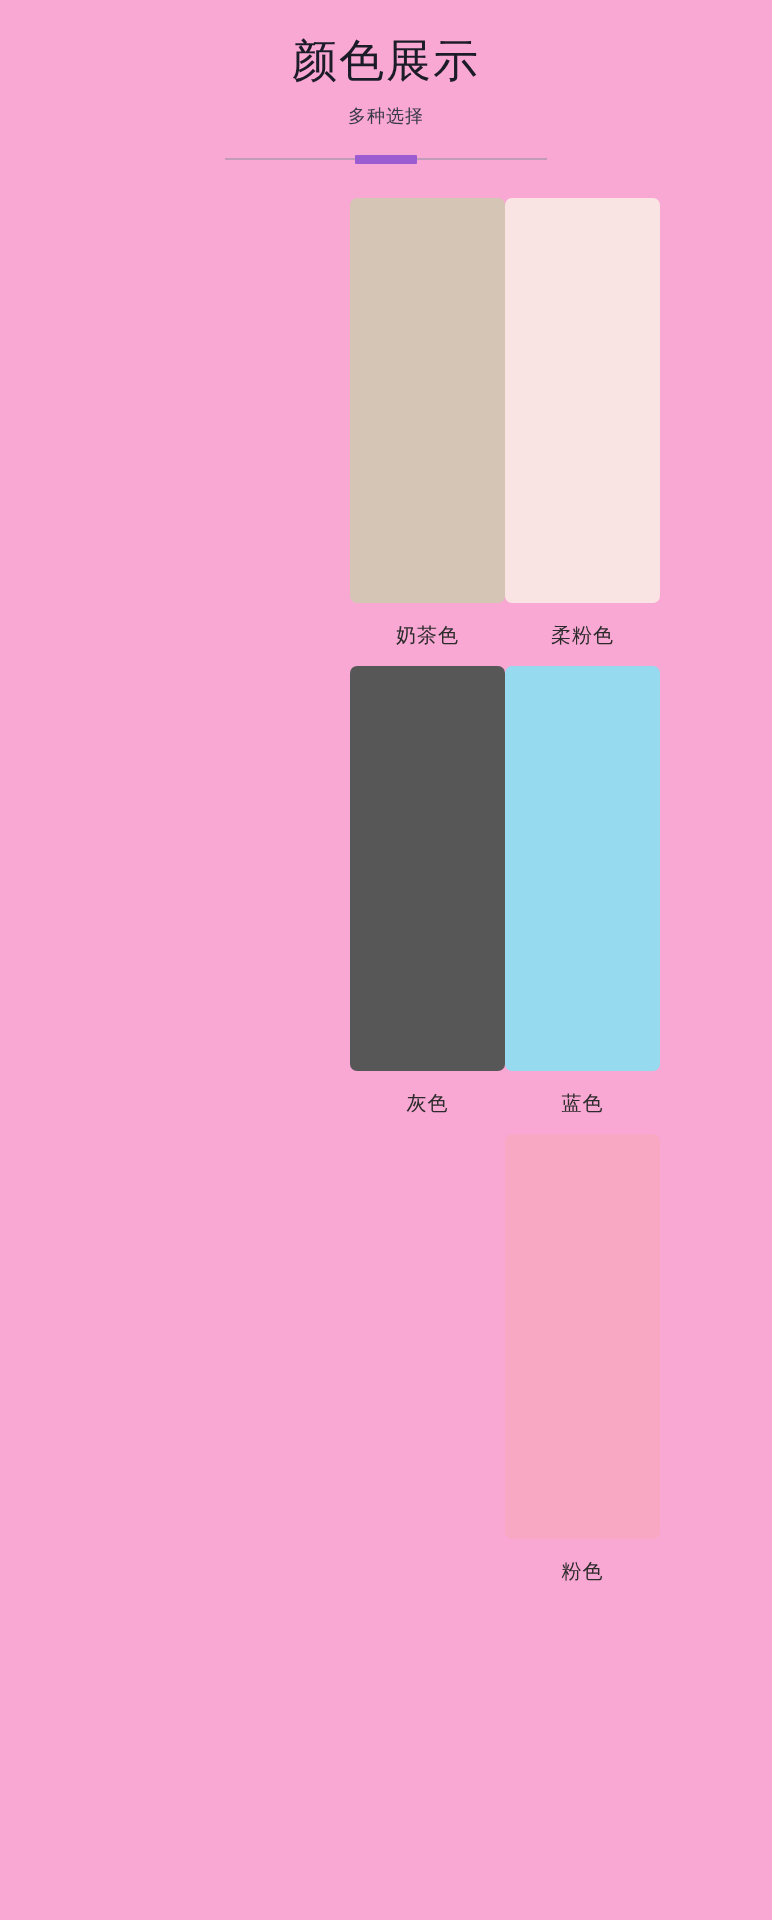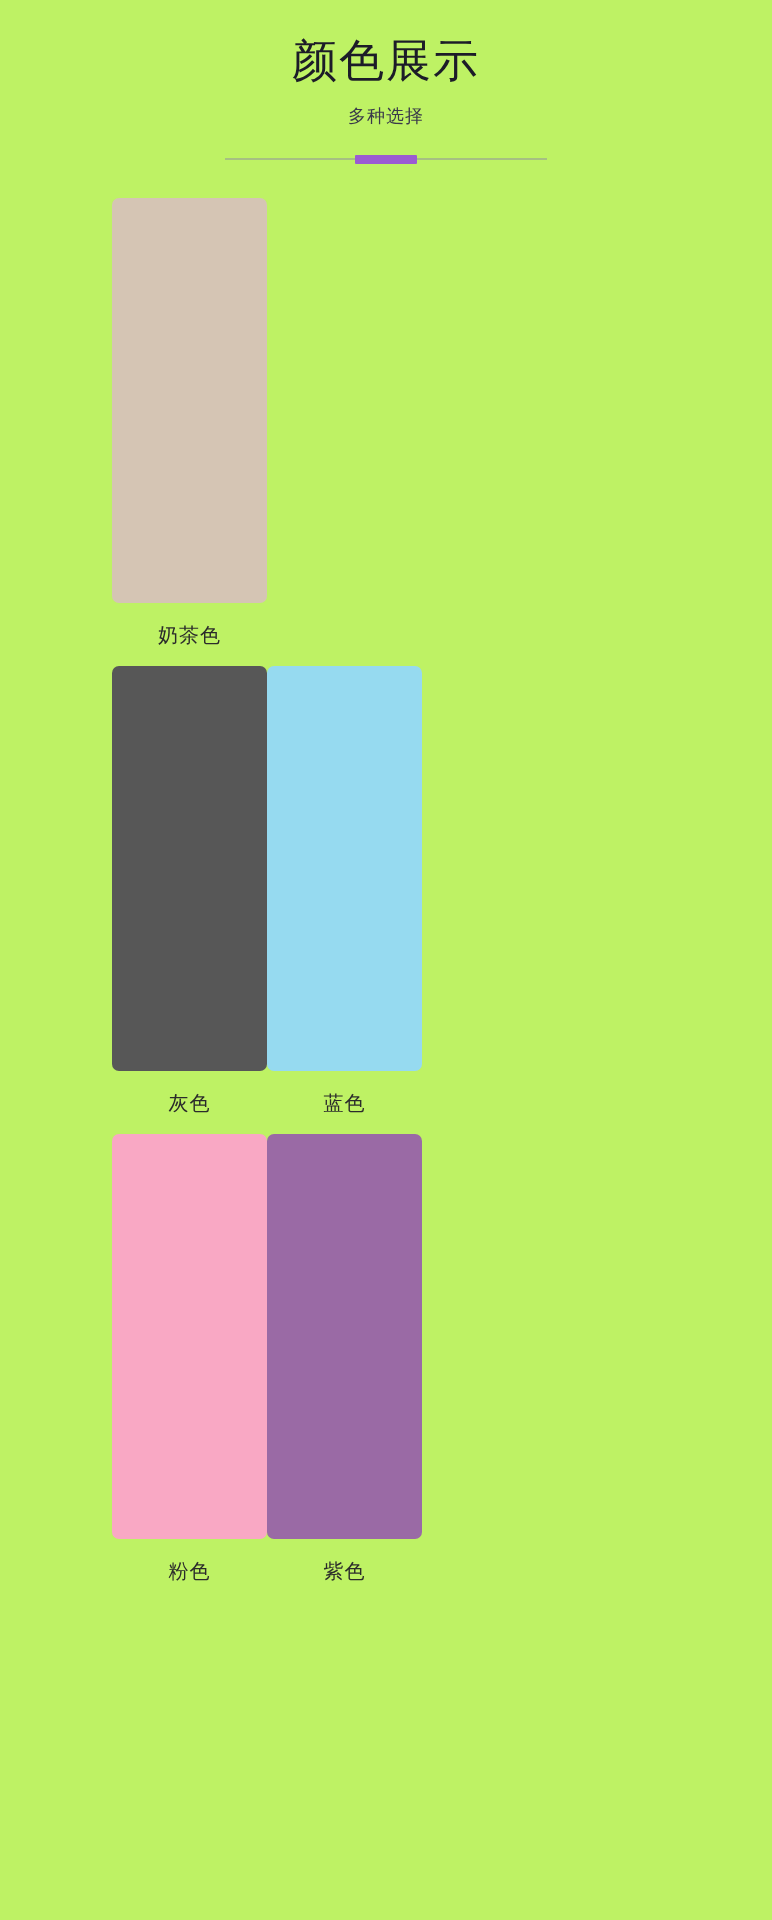--- a/index.html
+++ b/index.html
@@ -12,21 +12,21 @@
 
   body {
     font-family: "Liberation Sans", "DejaVu Sans", sans-serif;
     color: #222;
     -webkit-font-smoothing: antialiased;
   }
 
   .page {
     width: 772px;
     height: 1920px;
-    background: #bef264;
+    background: #f9a8d4;
     position: relative;
     display: flex;
     flex-direction: column;
     align-items: center;
   }
 
   
   .header {
     width: 100%;
     padding-top: 32px;
@@ -87,21 +87,21 @@
   .swatch-grid {
     margin-top: 34px;
     width: 548px;
     display: flex;
     flex-direction: column;
     gap: 0px;
   }
 
   .swatch-row {
     display: flex;
-    justify-content: flex-start;
+    justify-content: flex-end;
     width: 100%;
   }
 
   .swatch-cell {
     width: 155px;
     display: flex;
     flex-direction: column;
     align-items: center;
   }
 
@@ -137,38 +137,38 @@
     </div>
   </div>
 
   <div class="swatch-grid">
 
     <div class="swatch-row">
       <div class="swatch-cell">
         <div class="swatch-chip" style="background: rgb(213, 197, 180);"></div>
         <div class="swatch-label">奶茶色</div>
       </div>
+      <div class="swatch-cell">
+        <div class="swatch-chip" style="background: rgb(250, 227, 227);"></div>
+        <div class="swatch-label">柔粉色</div>
+      </div>
     </div>
 
     <div class="swatch-row">
       <div class="swatch-cell">
         <div class="swatch-chip" style="background: rgb(87, 87, 87);"></div>
         <div class="swatch-label">灰色</div>
       </div>
       <div class="swatch-cell">
         <div class="swatch-chip" style="background: rgb(150, 218, 240);"></div>
         <div class="swatch-label">蓝色</div>
       </div>
     </div>
 
     <div class="swatch-row">
       <div class="swatch-cell">
         <div class="swatch-chip" style="background: rgb(249, 168, 196);"></div>
         <div class="swatch-label">粉色</div>
       </div>
-      <div class="swatch-cell">
-        <div class="swatch-chip" style="background: rgb(154, 106, 165);"></div>
-        <div class="swatch-label">紫色</div>
-      </div>
     </div>
 
   </div>
 </div>
 
 </body></html>

